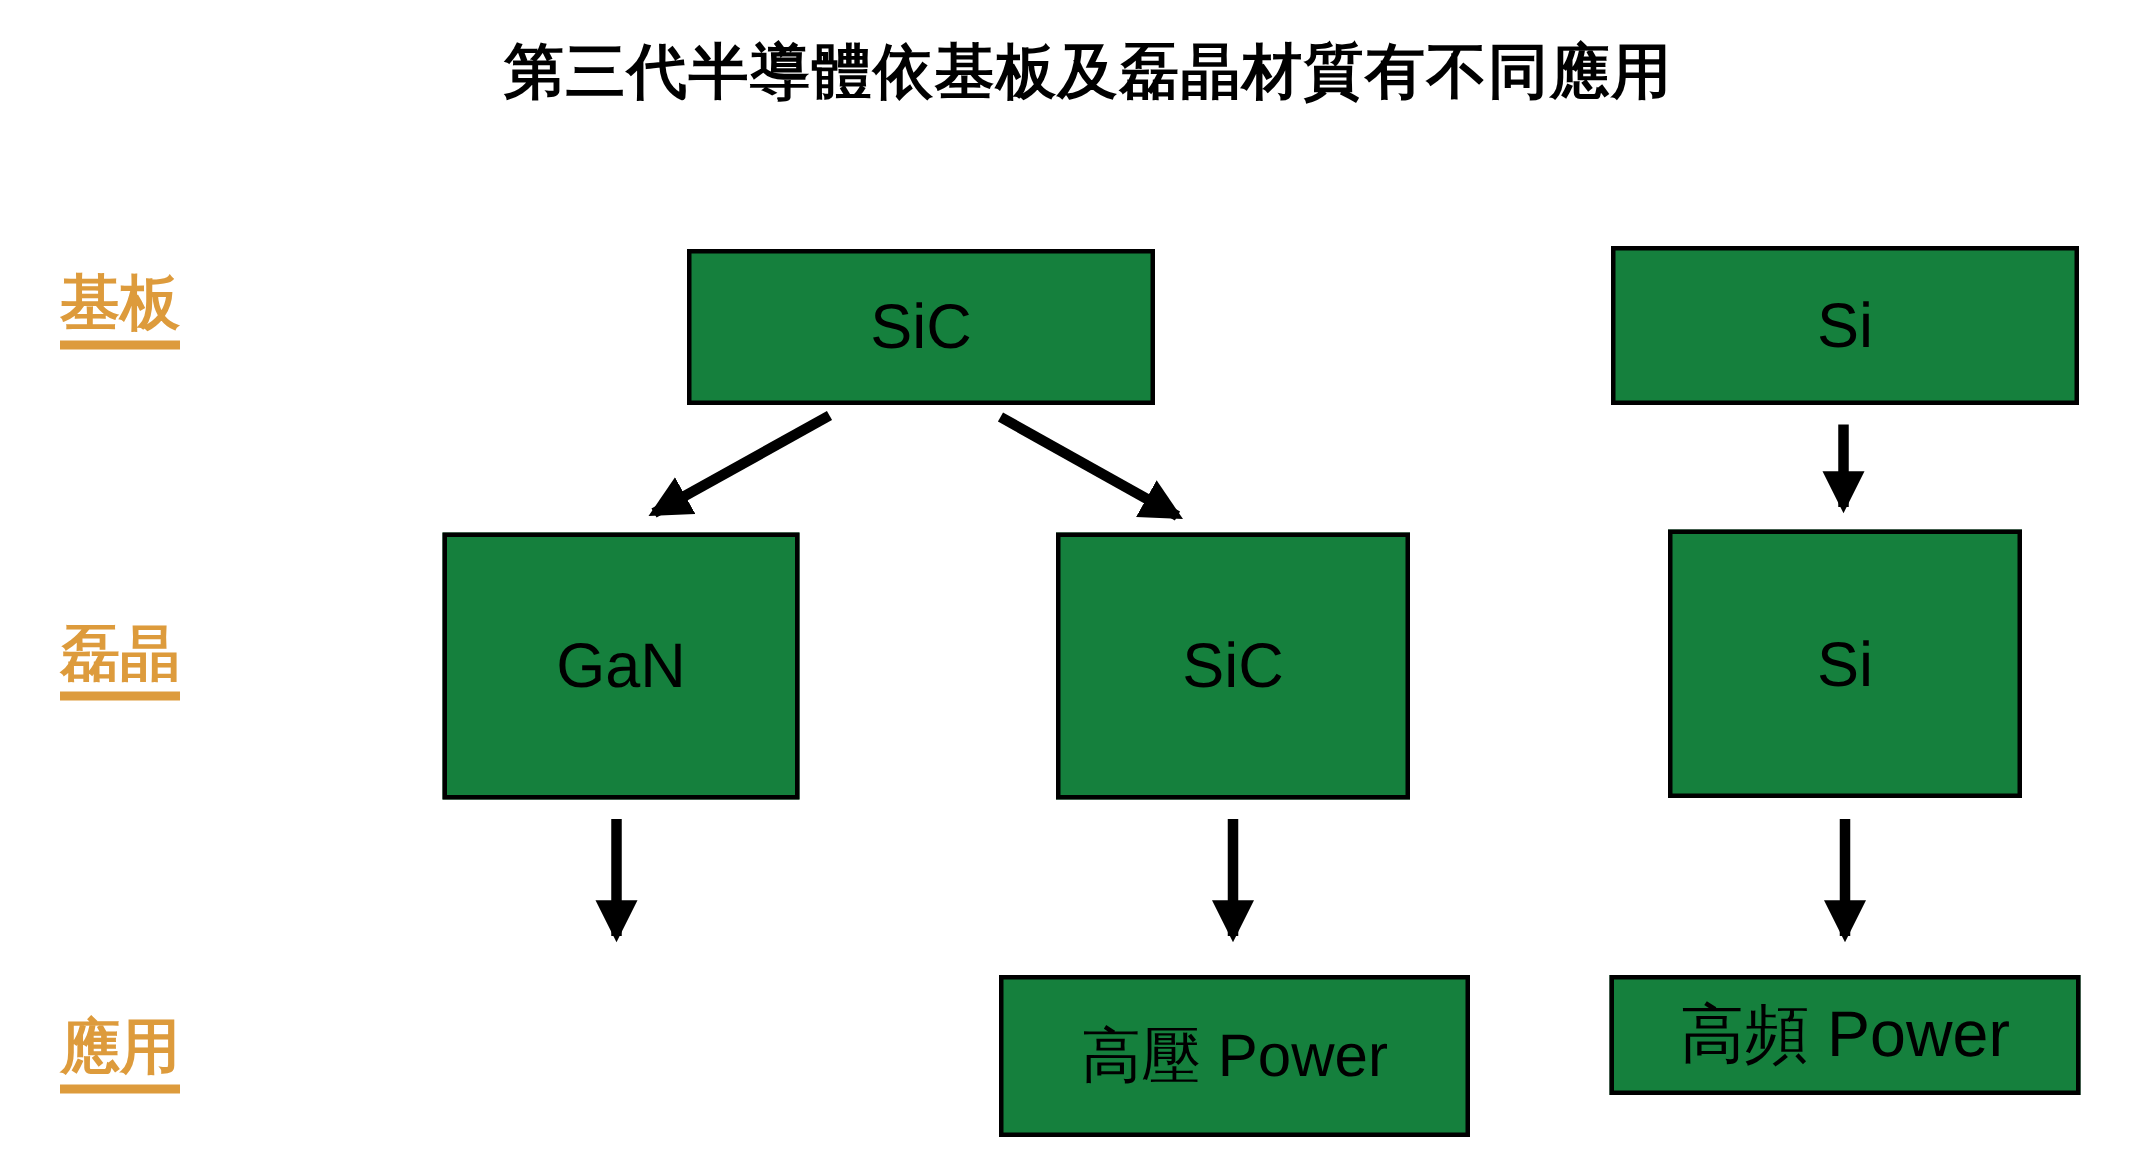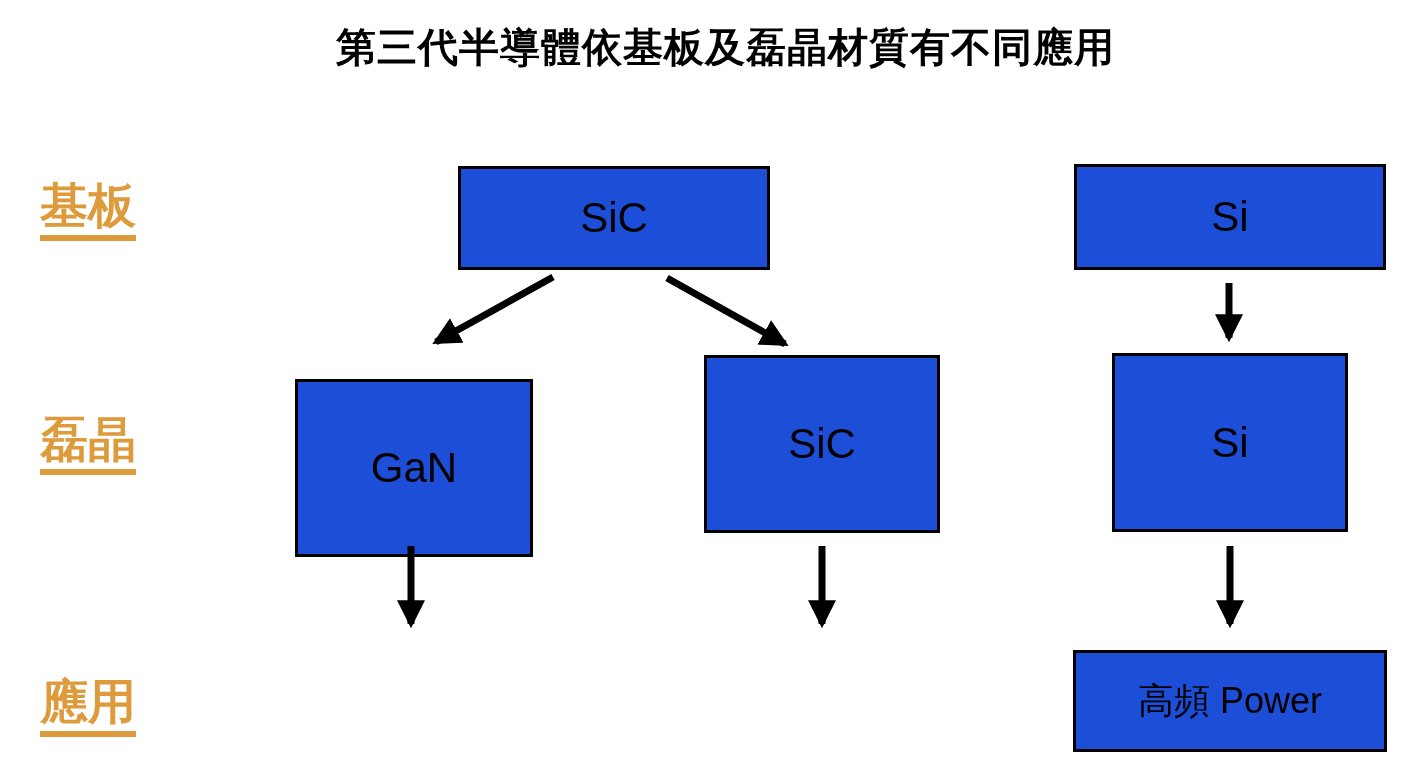--- a/index.html
+++ b/index.html
@@ -24,53 +24,53 @@
     margin: 0;
     text-align: center;
     font-size: 40px;
     font-weight: 600;
     color: #000000;
     letter-spacing: 1px;
   }
   .row-label {
     position: absolute;
     left: 40px;
-    font-size: 48px;
+    font-size: 40px;
     font-weight: 700;
     color: var(--label-color, #DD9B3C);
     line-height: 1.0;
     padding-bottom: 5px;
     border-bottom: 6px solid var(--label-color, #DD9B3C);
   }
   .row-label.substrate   { top: 182px; }
   .row-label.epitaxy     { top: 416px; font-family: Liberation Serif, serif; }
   .row-label.application { top: 678px; }
   .node {
     position: absolute;
     box-sizing: border-box;
     border: 3px solid #000000;
-    background: #1d4ed8;
+    background: #15803d;
     color: #000000;
     display: flex;
     align-items: center;
     justify-content: center;
     font-size: 42px;
     line-height: 1;
   }
   
   .node.substrate-sic { left: 458px;  top: 166px; width: 312px; height: 104px; }
   .node.substrate-si  { left: 1074px; top: 164px; width: 312px; height: 106px; }
   
-  .node.epitaxy-gan   { left: 295px;  top: 355px; width: 238px; height: 178px; margin-top: 24px; }
+  .node.epitaxy-gan   { left: 295px;  top: 355px; width: 238px; height: 178px; }
   .node.epitaxy-sic   { left: 704px;  top: 355px; width: 236px; height: 178px; }
   .node.epitaxy-si    { left: 1112px; top: 353px; width: 236px; height: 179px; }
   
   .node.app-rf { left: 258px;  top: 652px; width: 312px; height: 106px; font-size: 40px; }
   .node.app-hv { left: 666px;  top: 650px; width: 314px; height: 108px; font-size: 40px; }
-  .node.app-hf { left: 1073px; top: 650px; width: 314px; height: 102px; font-size: 36px; }
+  .node.app-hf { left: 1073px; top: 650px; width: 314px; height: 80px; font-size: 43px; }
   .edges {
     position: absolute;
     inset: 0;
     width: 1420px;
     height: 784px;
     pointer-events: none;
   }
   .edges line {
     stroke: #000000;
     stroke-width: 7;
@@ -87,20 +87,21 @@
   <div class="row-label epitaxy">磊晶</div>
   <div class="row-label application">應用</div>
 
   <div class="node substrate-sic">SiC</div>
   <div class="node substrate-si">Si</div>
 
   <div class="node epitaxy-gan">GaN</div>
   <div class="node epitaxy-sic">SiC</div>
   <div class="node epitaxy-si">Si</div>
 
+  <div class="node app-hv">高壓 Power</div>
   <div class="node app-hf">高頻 Power</div>
 
   <svg class="edges" viewBox="0 0 1420 784" xmlns="http://www.w3.org/2000/svg">
     <defs>
       <marker id="arrowhead" markerWidth="5" markerHeight="5" refX="3.4" refY="2" orient="auto" markerUnits="strokeWidth">
         <path d="M0,0 L4,2 L0,4 Z" fill="#000000"></path>
       </marker>
     </defs>
     <line x1="553" y1="277" x2="436" y2="342" marker-end="url(#arrowhead)"></line>
     <line x1="667" y1="278" x2="785" y2="344" marker-end="url(#arrowhead)"></line>

